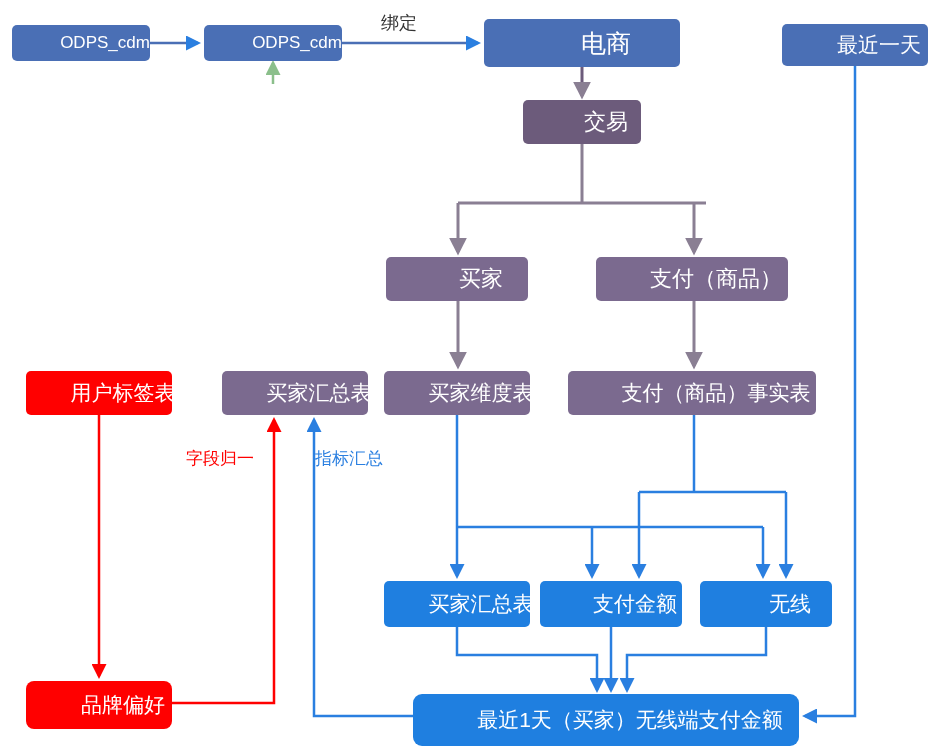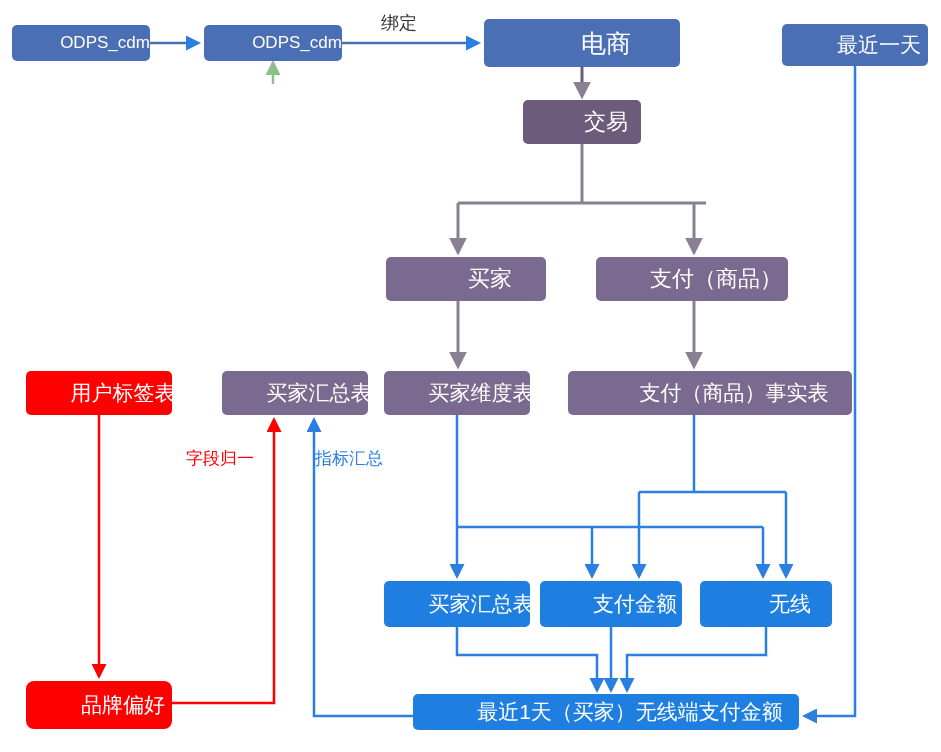--- a/index.html
+++ b/index.html
@@ -118,37 +118,37 @@
   </div>
 
   <div class="node" style="left:782px; top:24px; width:146px; height:42px; background:#4a6fb5; font-size:21px;">
     <span>最近一天</span>
   </div>
 
   <div class="node" style="left:523px; top:100px; width:118px; height:44px; background:#6c5b7b; font-size:22px;">
     <span>交易</span>
   </div>
 
-  <div class="node" style="left:386px; top:257px; width:160px; height:44px; background:#7b6a8f; font-size:22px;">
+  <div class="node" style="left:386px; top:257px; width:142px; height:44px; background:#7b6a8f; font-size:22px;">
     <span>买家</span>
   </div>
 
   <div class="node" style="left:596px; top:257px; width:192px; height:44px; background:#7b6a8f; font-size:22px;">
     <span>支付（商品）</span>
   </div>
 
   <div class="node" style="left:222px; top:371px; width:146px; height:44px; background:#7b6a8f; font-size:21px;">
     <span>买家汇总表</span>
   </div>
 
   <div class="node" style="left:384px; top:371px; width:146px; height:44px; background:#7b6a8f; font-size:21px;">
     <span>买家维度表</span>
   </div>
 
-  <div class="node" style="left:568px; top:371px; width:284px; height:44px; background:#7b6a8f; font-size:21px;">
+  <div class="node" style="left:568px; top:371px; width:248px; height:44px; background:#7b6a8f; font-size:21px;">
     <span>支付（商品）事实表</span>
   </div>
 
   <div class="node" style="left:26px; top:371px; width:146px; height:44px; background:#ff0000; font-size:21px;align-items:center;">
     <span>用户标签表</span>
   </div>
 
   <div class="node" style="left:26px; top:681px; width:146px; height:48px; background:#ff0000; font-size:21px;border-radius:8px;">
     <span>品牌偏好</span>
   </div>
@@ -158,21 +158,21 @@
   </div>
 
   <div class="node" style="left:540px; top:581px; width:142px; height:46px; background:#1f7fe0; font-size:21px;">
     <span>支付金额</span>
   </div>
 
   <div class="node" style="left:700px; top:581px; width:132px; height:46px; background:#1f7fe0; font-size:21px;">
     <span>无线</span>
   </div>
 
-  <div class="node" style="left:413px; top:694px; width:386px; height:36px; background:#1f7fe0; font-size:21px;">
+  <div class="node" style="left:413px; top:694px; width:386px; height:52px; background:#1f7fe0; font-size:21px;border-radius:9px;">
     <span>最近1天（买家）无线端支付金额</span>
   </div>
 
   <div class="edge-label" style="left:381px; top:14px; color:#333333; font-size:18px;">绑定</div>
 
   <div class="edge-label" style="left:186px; top:450px; color:#ff0000; font-size:17px;">字段归一</div>
 
   <div class="edge-label" style="left:315px; top:450px; color:#2a7fe0; font-size:17px;">指标汇总</div>
 
 </div>

